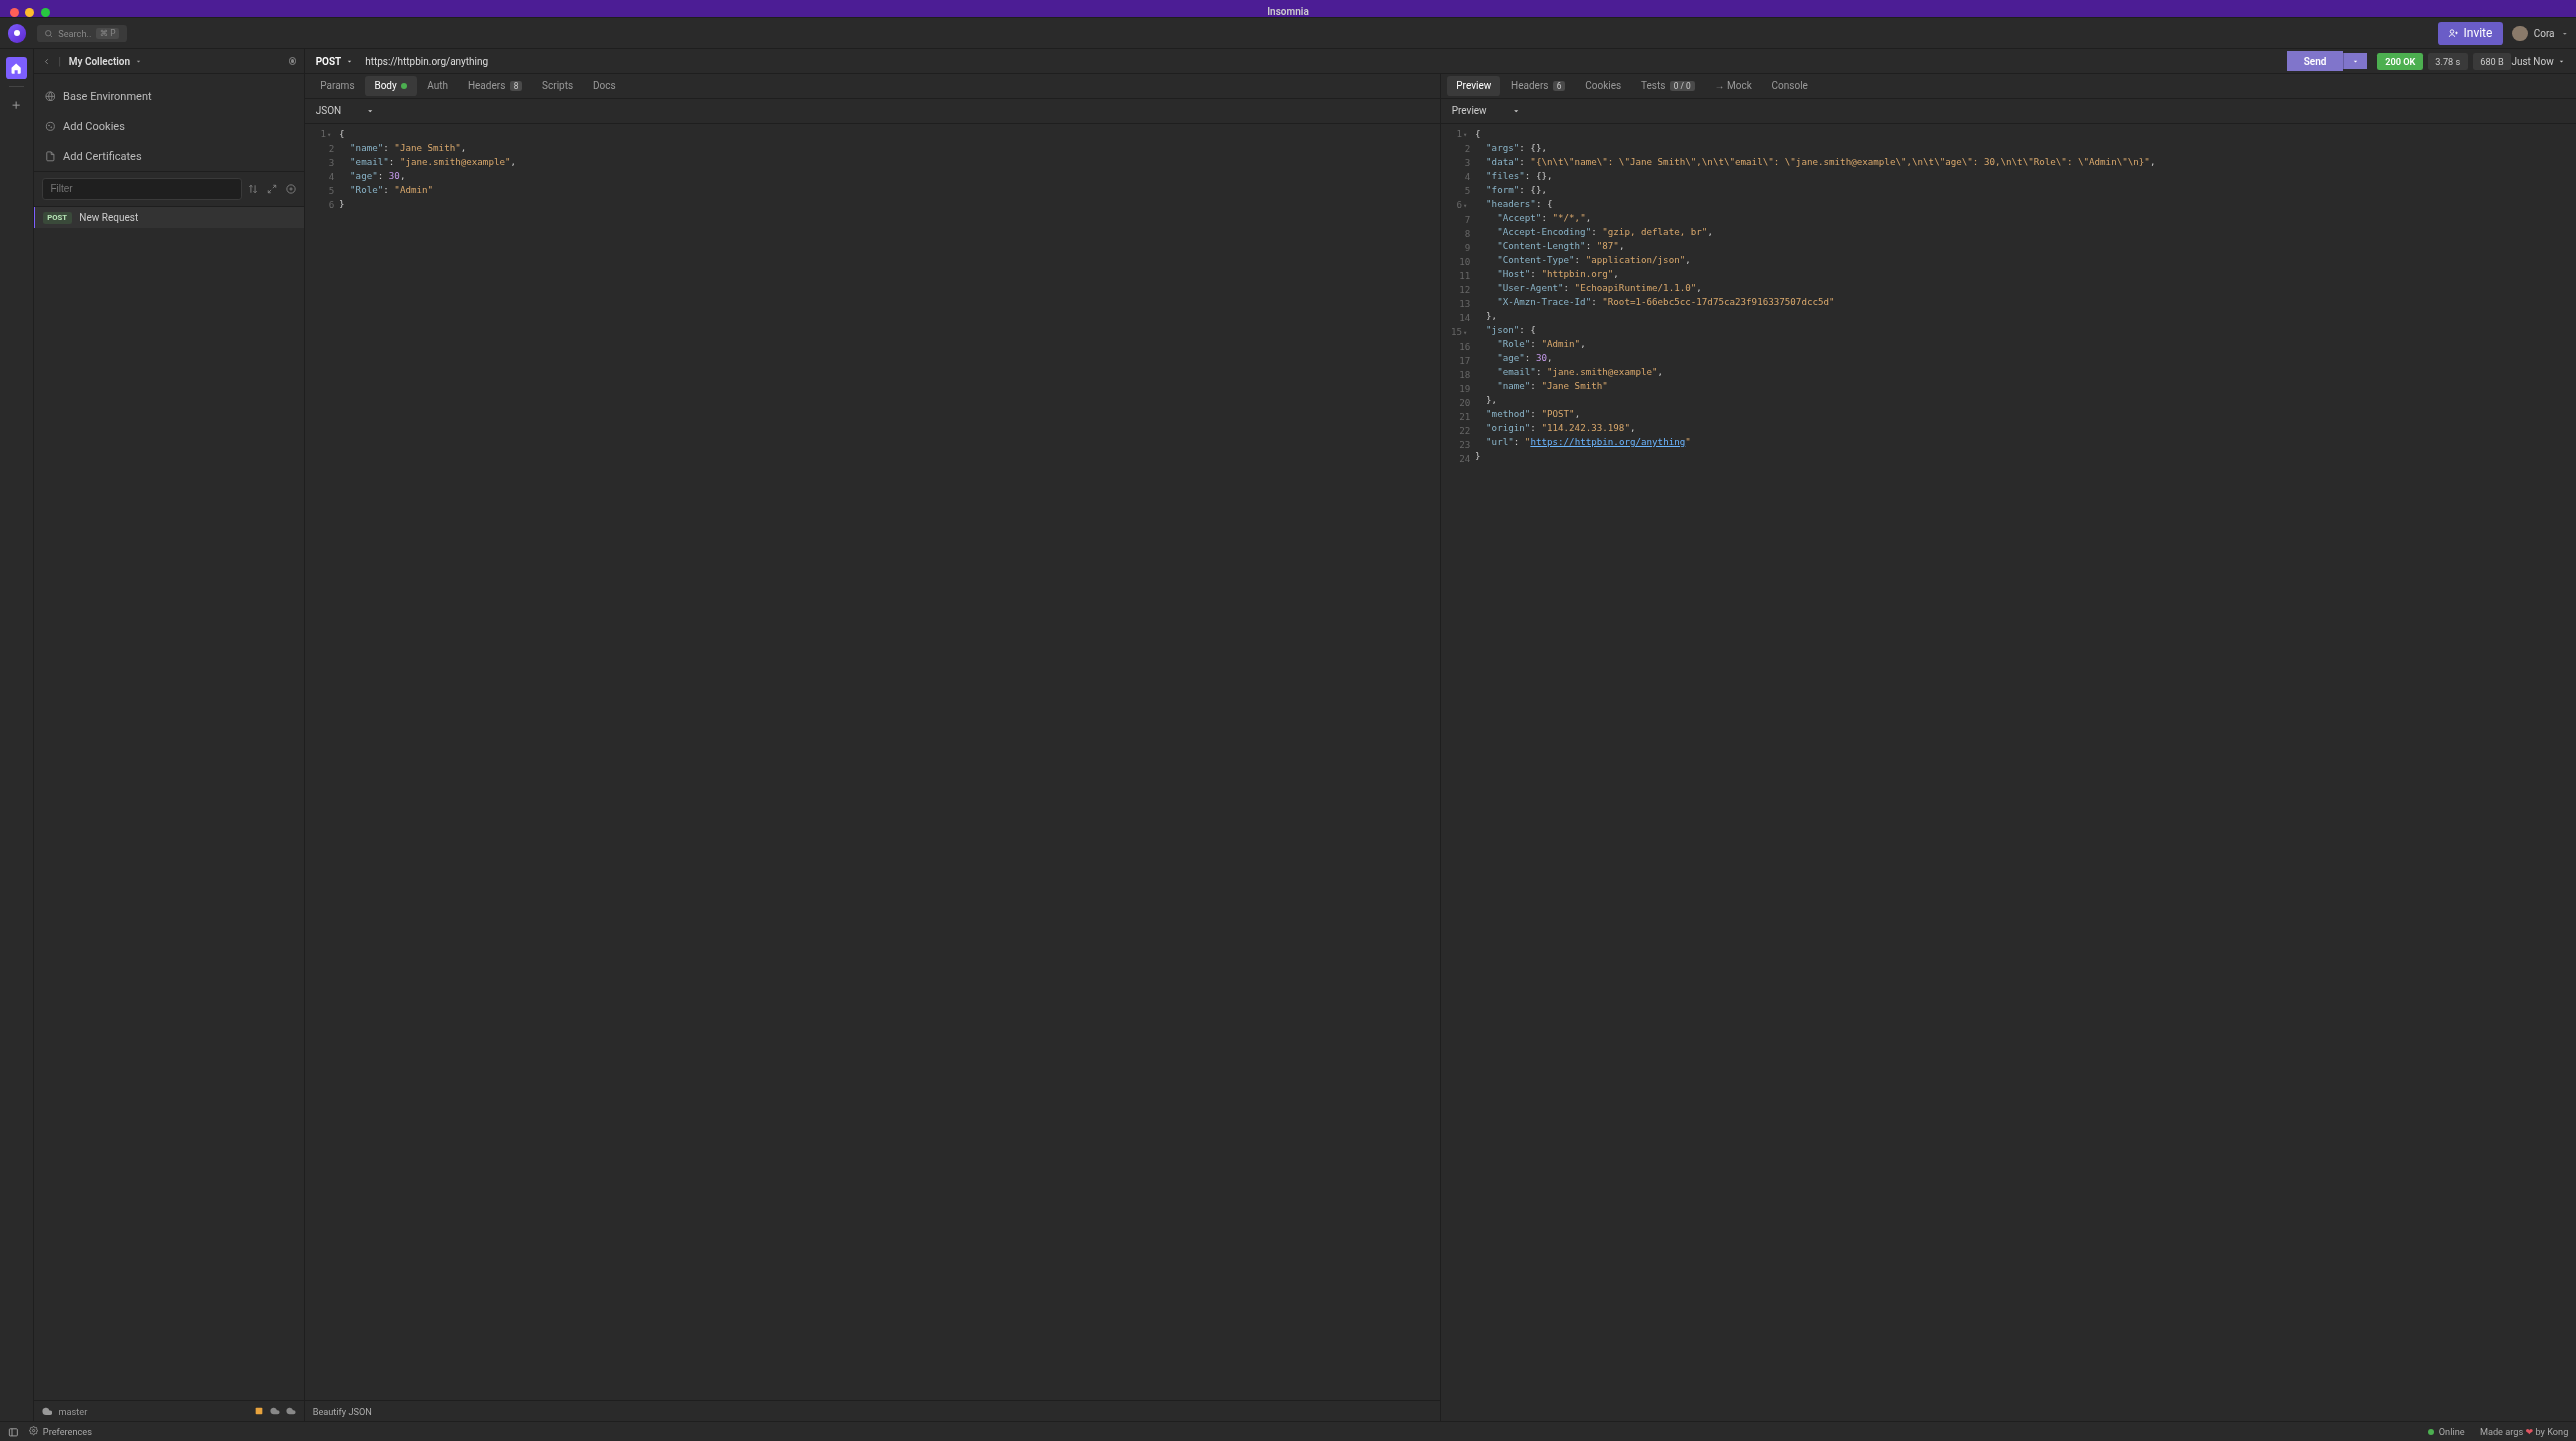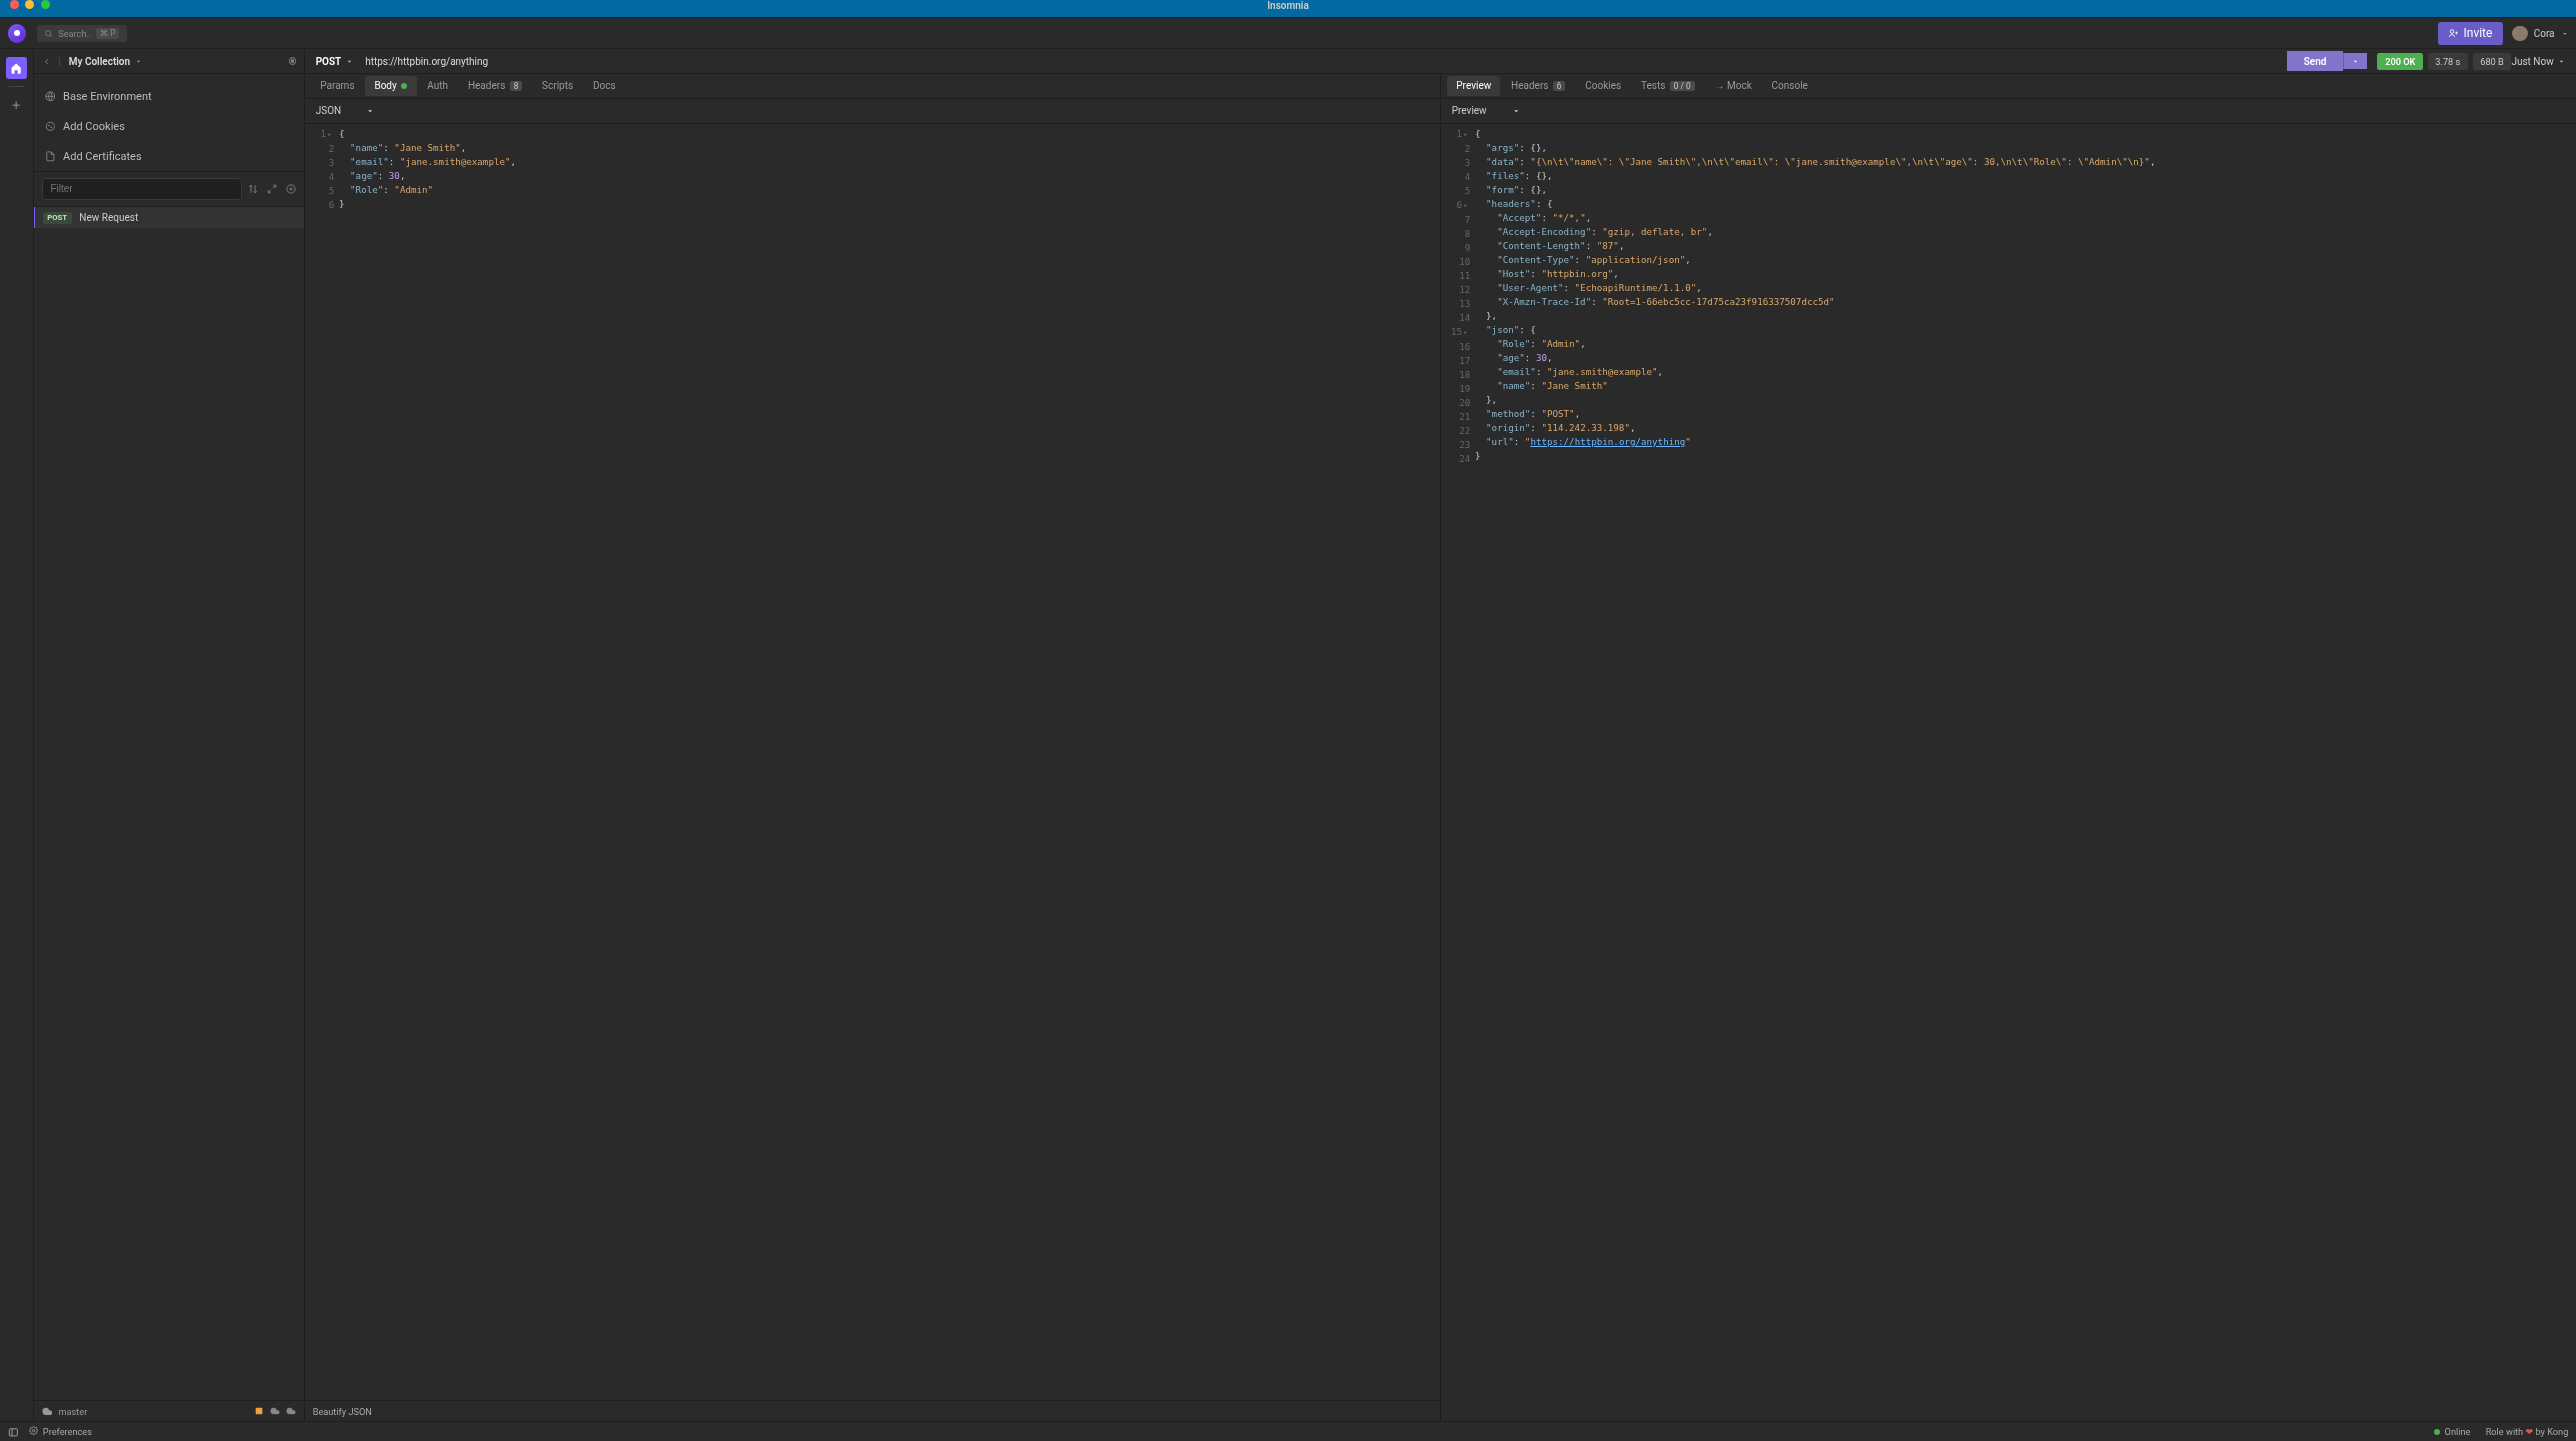--- a/index.html
+++ b/index.html
@@ -8,23 +8,23 @@
   background: #2a2a2a;
   color: #ccc;
   width: 2576px;
   height: 1441px;
   transform-origin: top left;
   overflow: hidden;
   font-size: 10px;
 }
 .titlebar {
   height: 18.4px;
-  background: #0369a1;
-  display: flex;
-  align-items: flex-start;
+  background: #4c1d95;
+  display: flex;
+  align-items: flex-end;
   padding: 0 10px;
   position: relative;
   border-bottom: 0.8px solid #1e1e1e;
 }
 .traffic-lights { display: flex; gap: 6.1px; }
 .traffic-light { width: 9.2px; height: 9.2px; border-radius: 50%; }
 .tl-red { background: #ff5f57; }
 .tl-yellow { background: #febc2e; }
 .tl-green { background: #28c840; }
 .titlebar-title {
@@ -680,17 +680,17 @@
       <svg width="9.2" height="9.2" viewBox="0 0 24 24" fill="none" stroke="#aaa" stroke-width="2">
           <circle cx="12" cy="12" r="3"></circle>
           <path d="M19.4 15a1.65 1.65 0 00.33 1.82l.06.06a2 2 0 11-2.83 2.83l-.06-.06a1.65 1.65 0 00-1.82-.33 1.65 1.65 0 00-1 1.51V21a2 2 0 11-4 0v-.09A1.65 1.65 0 009 19.4a1.65 1.65 0 00-1.82.33l-.06.06a2 2 0 11-2.83-2.83l.06-.06a1.65 1.65 0 00.33-1.82 1.65 1.65 0 00-1.51-1H3a2 2 0 110-4h.09A1.65 1.65 0 004.6 9a1.65 1.65 0 00-.33-1.82l-.06-.06a2 2 0 112.83-2.83l.06.06a1.65 1.65 0 001.82.33H9a1.65 1.65 0 001-1.51V3a2 2 0 114 0v.09a1.65 1.65 0 001 1.51 1.65 1.65 0 001.82-.33l.06-.06a2 2 0 112.83 2.83l-.06.06a1.65 1.65 0 00-.33 1.82V9a1.65 1.65 0 001.51 1H21a2 2 0 110 4h-.09a1.65 1.65 0 00-1.51 1z"></path>
         </svg>
       <span>Preferences</span>
     </span>
   </div>
   <div class="statusbar-right">
     <span><span class="online-dot"></span><span>Online</span></span>
     <span>
-      <span>Role with </span><span class="heart">❤</span><span> by Kong</span>
+      <span>Made args </span><span class="heart">❤</span><span> by Kong</span>
     </span>
   </div>
 </div>
 
 
 </body></html>

